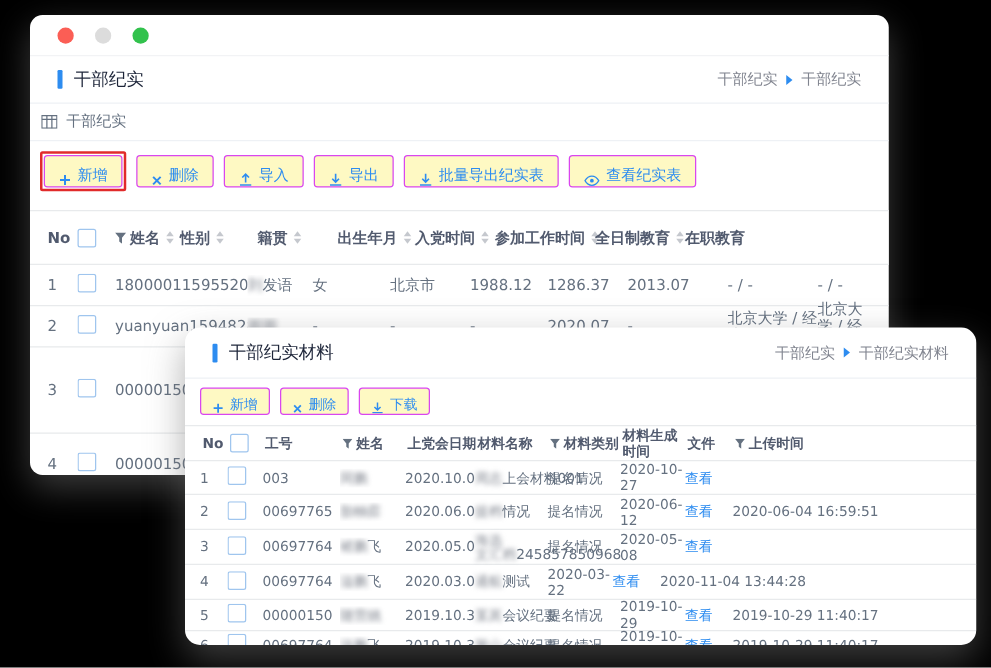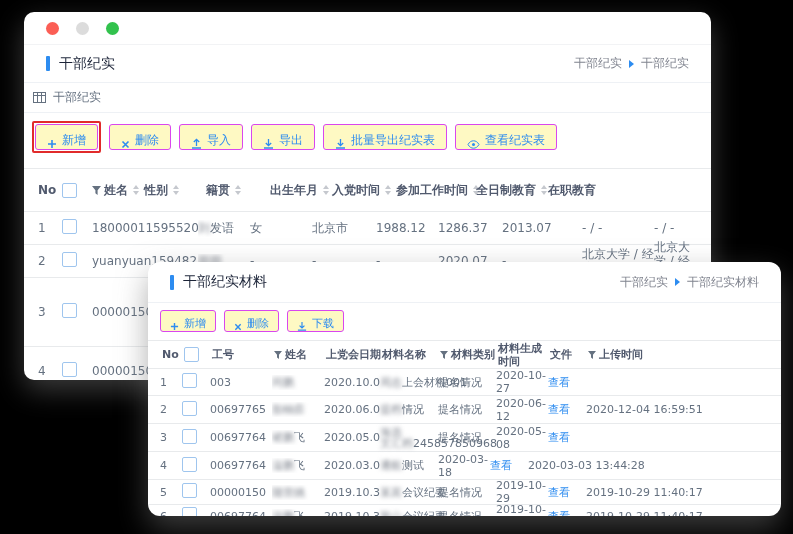--- a/index.html
+++ b/index.html
@@ -385,21 +385,21 @@
     <span class="cell f-id">00697765</span>
     <span class="cell f-name"><span class="rd">胎柚弈</span><span></span></span>
     <span class="cell f-meet">2020.06.04</span>
     <span class="cell f-mat">
       <div class="matline"><span class="rd">提档</span><span>情况</span></div>
       <div class="matline"><span class="rd"></span><span></span></div>
     </span>
     <span class="cell f-cat">提名情况</span>
     <span class="cell f-gen">2020-06-12</span>
     <span class="cell f-file"><span class="link">查看</span></span>
-    <span class="cell f-up">2020-12-04 16:59:51</span>
+    <span class="cell f-up">2020-06-04 16:59:51</span>
   </div>
 
   <div class="trow">
     <span class="cell f-no">3</span>
     <span class="cell f-cb"><span class="checkbox"></span></span>
     <span class="cell f-id">00697764</span>
     <span class="cell f-name"><span class="rd">褚鹏</span><span>飞</span></span>
     <span class="cell f-meet">2020.05.09</span>
     <span class="cell f-mat">
       <div class="matline"><span class="rd">海选</span><span></span></div>
@@ -413,23 +413,23 @@
   <div class="trow">
     <span class="cell f-no">4</span>
     <span class="cell f-cb"><span class="checkbox"></span></span>
     <span class="cell f-id">00697764</span>
     <span class="cell f-name"><span class="rd">溢鹏</span><span>飞</span></span>
     <span class="cell f-meet">2020.03.03</span>
     <span class="cell f-mat">
       <div class="matline"><span class="rd">通航</span><span>测试</span></div>
       <div class="matline"><span class="rd"></span><span></span></div>
     </span>
-    <span class="cell f-gen">2020-03-18</span>
-    <span class="cell f-file"><span class="link">查看</span></span>
-    <span class="cell f-up">2020-03-03 13:44:28</span>
+    <span class="cell f-gen">2020-03-22</span>
+    <span class="cell f-file"><span class="link">查看</span></span>
+    <span class="cell f-up">2020-11-04 13:44:28</span>
   </div>
 
   <div class="trow">
     <span class="cell f-no">5</span>
     <span class="cell f-cb"><span class="checkbox"></span></span>
     <span class="cell f-id">00000150</span>
     <span class="cell f-name"><span class="rd">随营姚</span><span></span></span>
     <span class="cell f-meet">2019.10.30</span>
     <span class="cell f-mat">
       <div class="matline"><span class="rd">某莴</span><span>会议纪要</span></div>

